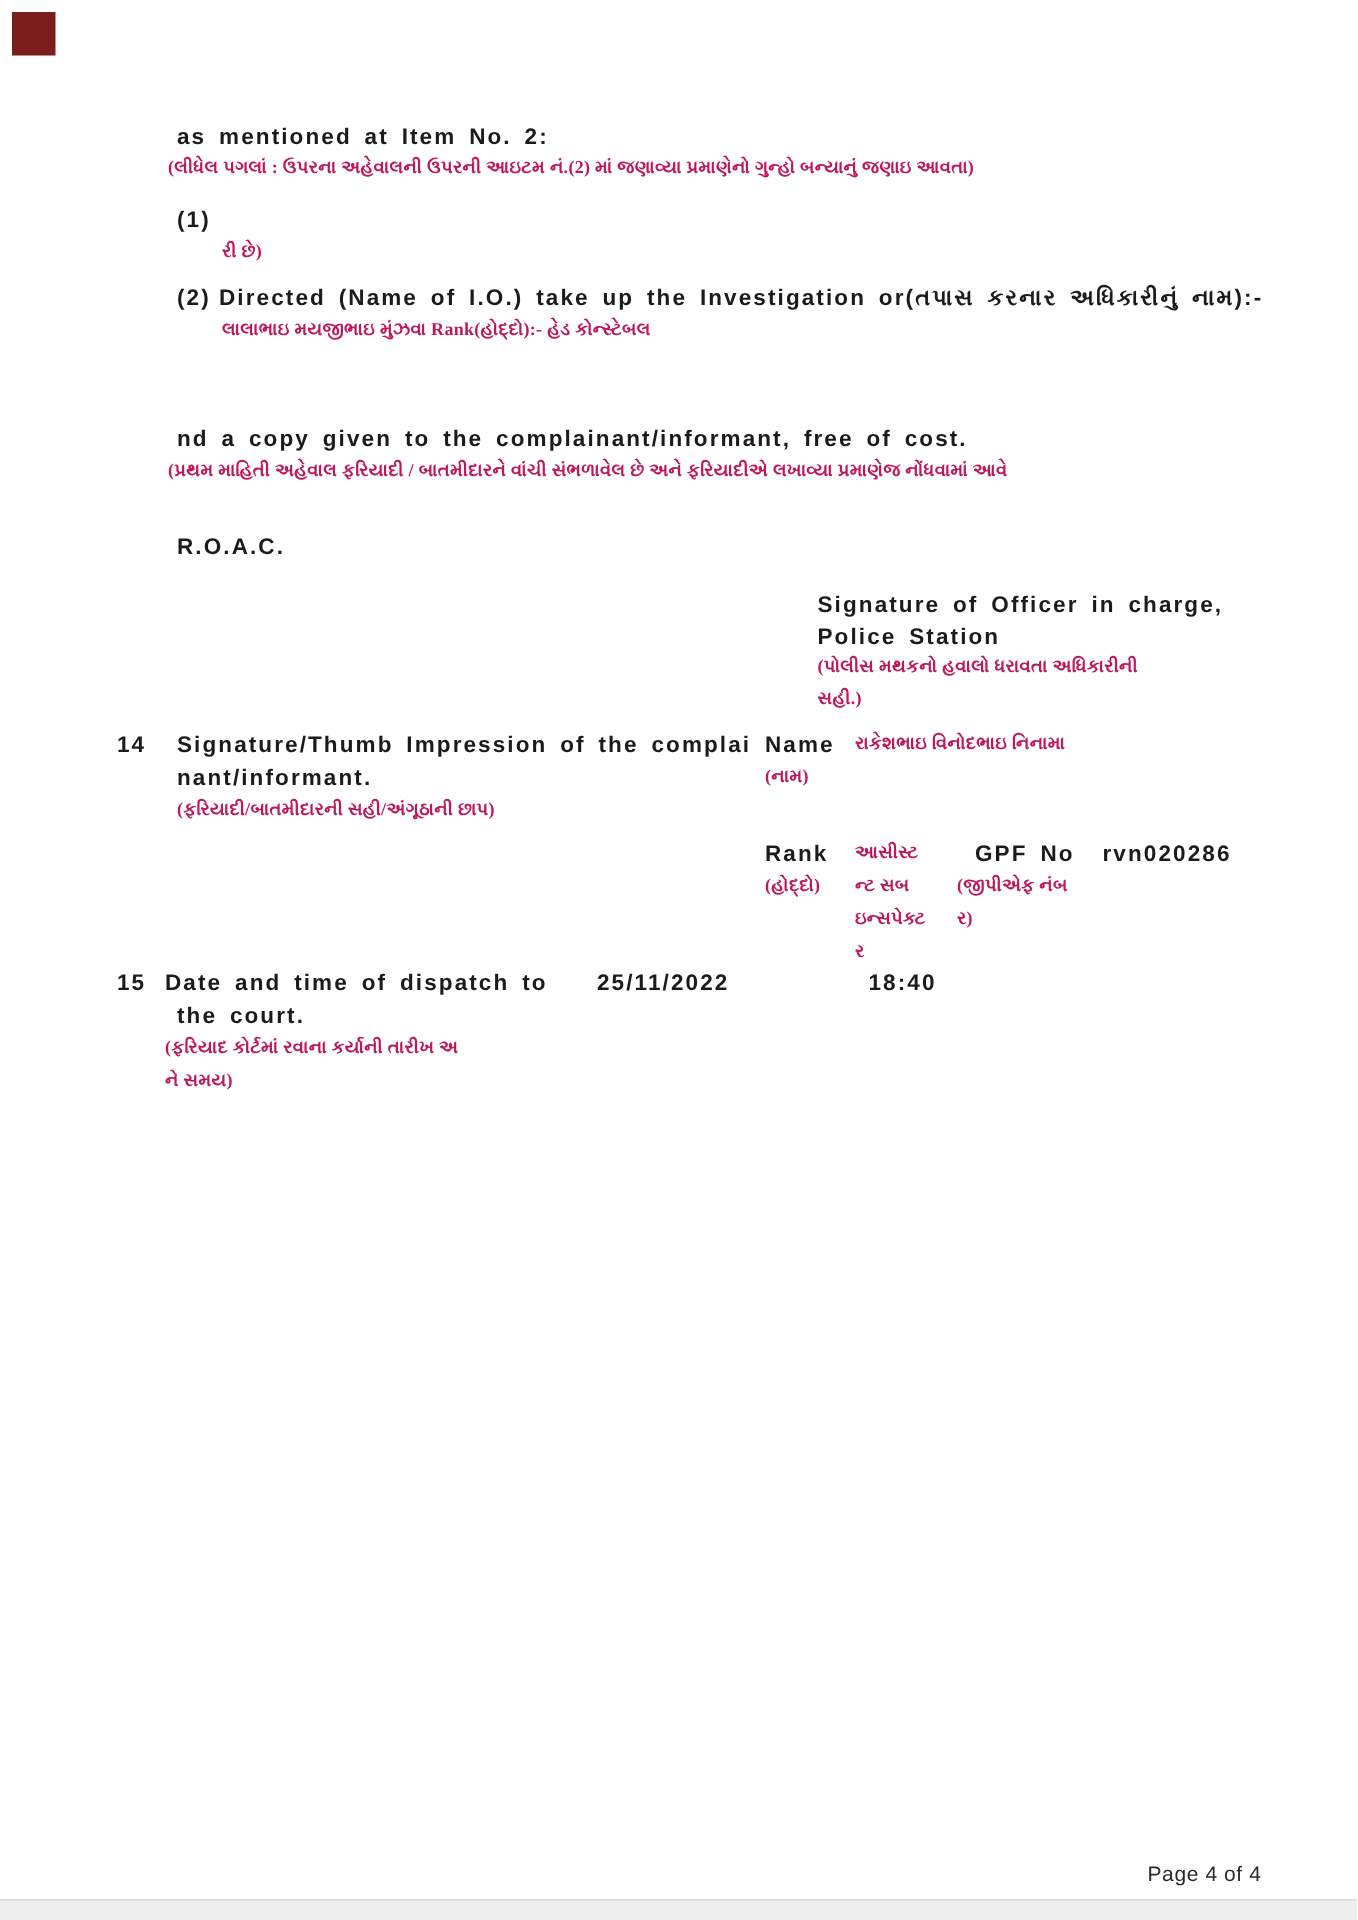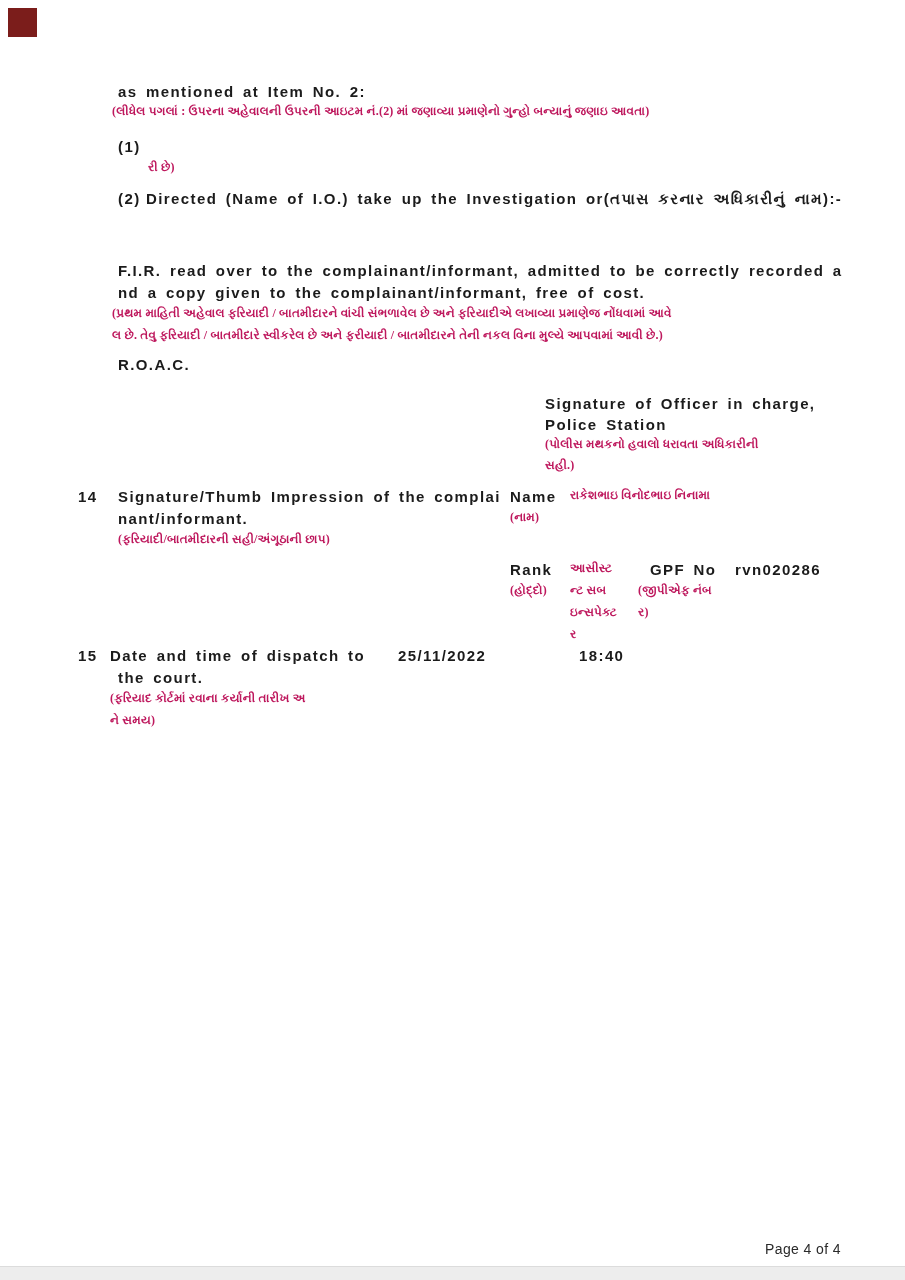--- a/index.html
+++ b/index.html
@@ -53,25 +53,24 @@
   <div class="marker" style="background:#7b1d1b"></div>
 
   <div class="l en" style="left:118px;top:84px">as mentioned at Item No. 2:</div>
   <div class="l gu" style="left:112px;top:105px">(લીધેલ પગલાં : ઉપરના અહેવાલની ઉપરની આઇટમ નં.(2) માં જણાવ્યા પ્રમાણેનો ગુન્હો બન્યાનું જણાઇ આવતા)</div>
 
   <div class="l en" style="left:118px;top:139px">(1)</div>
   <div class="l gu" style="left:148px;top:161px">રી છે)</div>
 
   <div class="l en" style="left:118px;top:191px">(2)</div>
   <div class="l en" style="left:146px;top:191px">Directed (Name of I.O.) take up the Investigation or(તપાસ કરનાર અધિકારીનું નામ):-</div>
+  <div class="l gu" style="left:148px;top:213px">લાલાભાઇ મયજીભાઇ મુંઝવા Rank(હોદ્દો):- હેડ કોન્સ્ટેબલ</div>
 
-  <div class="l en" style="left:118px;top:263px">F.I.R. read over to the complainant/informant, admitted to be correctly recorded a</div>
   <div class="l gu" style="left:112px;top:307px">(પ્રથમ માહિતી અહેવાલ ફરિયાદી / બાતમીદારને વાંચી સંભળાવેલ છે અને ફરિયાદીએ લખાવ્યા પ્રમાણેજ નોંધવામાં આવે</div>
   <div class="l en" style="left:118px;top:285px">nd a copy given to the complainant/informant, free of cost.</div>
-  <div class="l gu" style="left:112px;top:329px">લ છે. તેવુ ફરિયાદી / બાતમીદારે સ્વીકરેલ છે અને ફરીયાદી / બાતમીદારને તેની નકલ વિના મુલ્યે આપવામાં આવી છે.)</div>
 
   <div class="l en" style="left:118px;top:357px">R.O.A.C.</div>
 
   <div class="l en" style="left:545px;top:396px">Signature of Officer in charge,</div>
   <div class="l en" style="left:545px;top:417px">Police Station</div>
   <div class="l gu" style="left:545px;top:438px">(પોલીસ મથકનો હવાલો ધરાવતા અધિકારીની</div>
   <div class="l gu" style="left:545px;top:459px">સહી.)</div>
 
   <div class="l en" style="left:78px;top:489px">14</div>
   <div class="l en" style="left:118px;top:489px">Signature/Thumb Impression of the complai</div>

